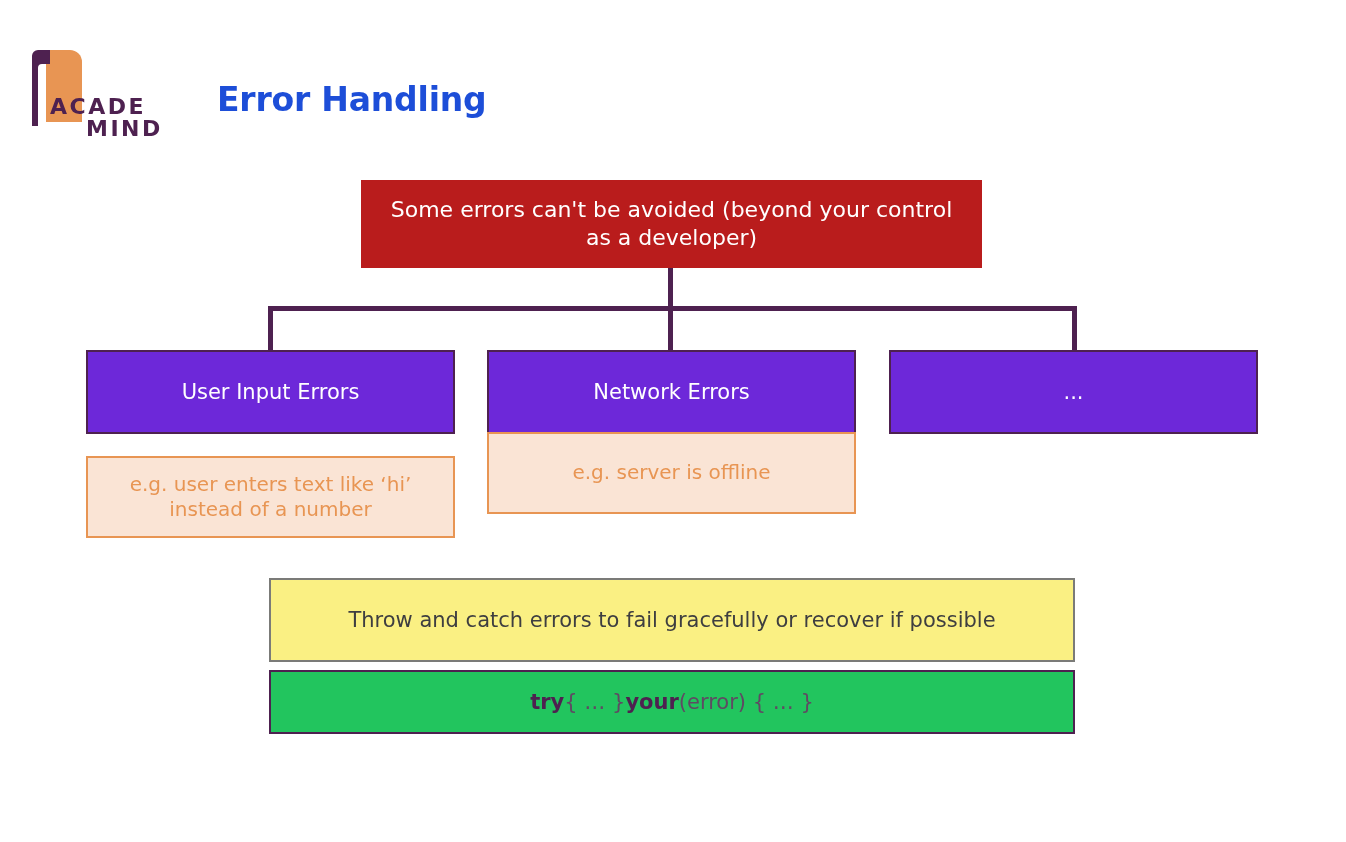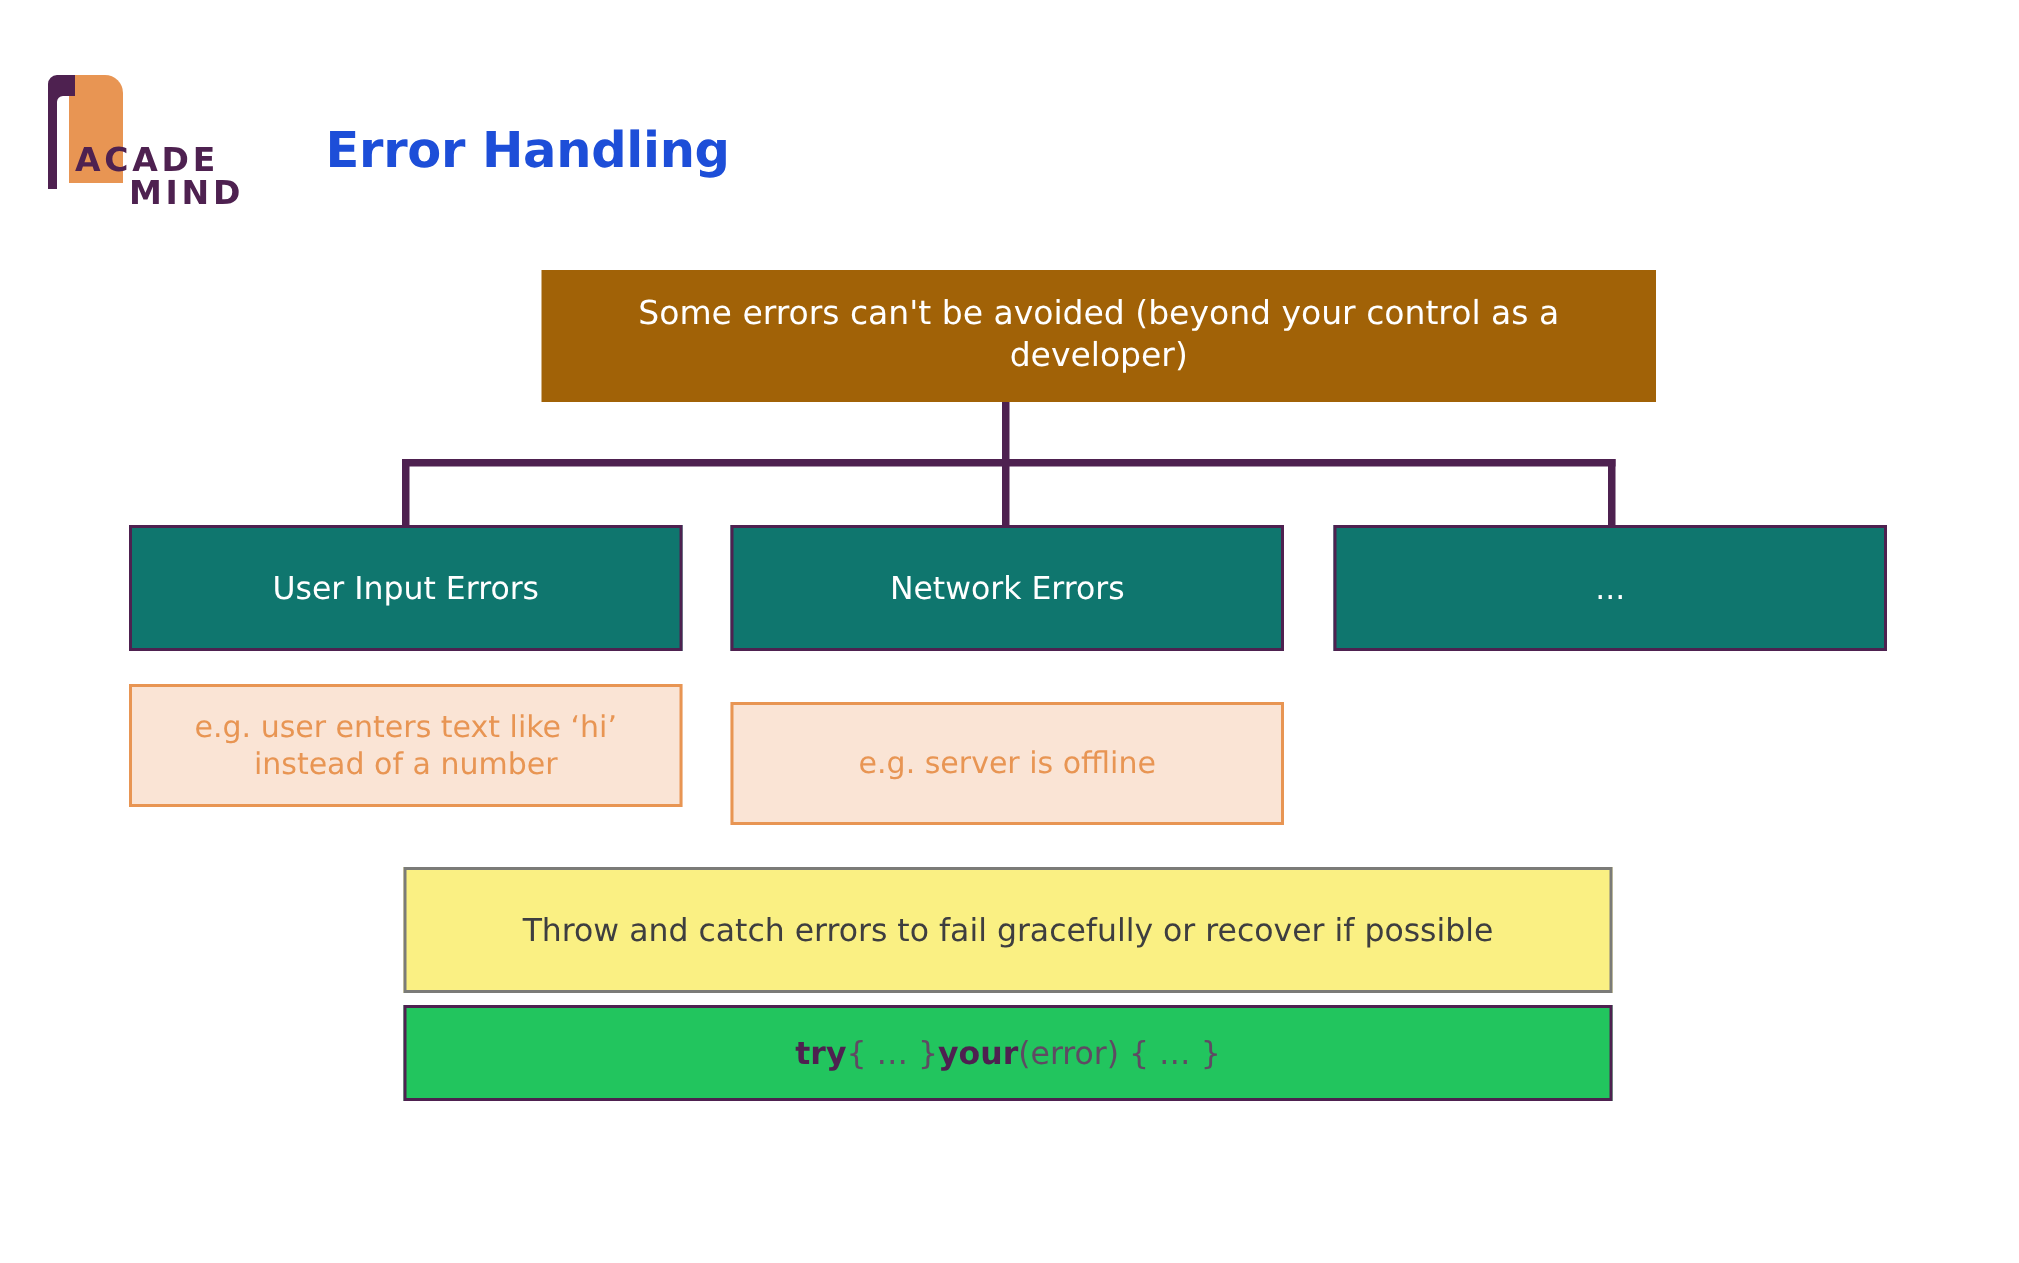--- a/index.html
+++ b/index.html
@@ -45,51 +45,51 @@
     align-items: center;
     justify-content: center;
     text-align: center;
     line-height: 1.26;
   }
 
   
   #root-box {
     left: 361px;
     top: 180px;
-    width: 743px;
+    width: 621px;
     height: 88px;
-    background: #a16207;
+    background: #b91c1c;
     color: #ffffff;
     font-size: 22px;
     padding: 0 14px;
   }
 
   
   .cat-box {
-    background: #0f766e;
+    background: #6d28d9;
     border: 2px solid #4E2150;
     color: #ffffff;
     font-size: 21px;
     height: 84px;
   }
   #cat-box-0 { left: 86px;  top: 350px; width: 369px; }
   #cat-box-1 { left: 487px; top: 350px; width: 369px; }
   #cat-box-2 { left: 889px; top: 350px; width: 369px; }
 
   
   .eg-box {
     background: #FAE4D5;
     border: 2px solid #E89553;
     color: #E89553;
     font-size: 20px;
     height: 82px;
     padding: 0 12px;
   }
   #eg-box-0 { left: 86px;  top: 456px; width: 369px; }
-  #eg-box-1 { left: 487px; top: 468px; width: 369px; }
+  #eg-box-1 { left: 487px; top: 432px; width: 369px; }
 
   
   #takeaway-box {
     left: 269px;
     top: 578px;
     width: 806px;
     height: 84px;
     background: #FAF083;
     border: 2px solid #7B7B78;
     color: #3E3E40;

